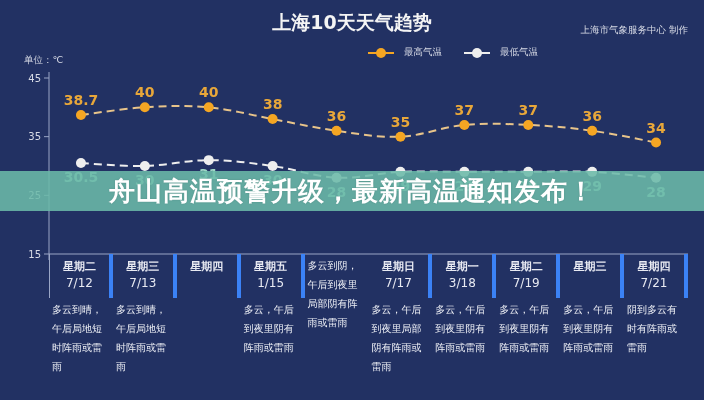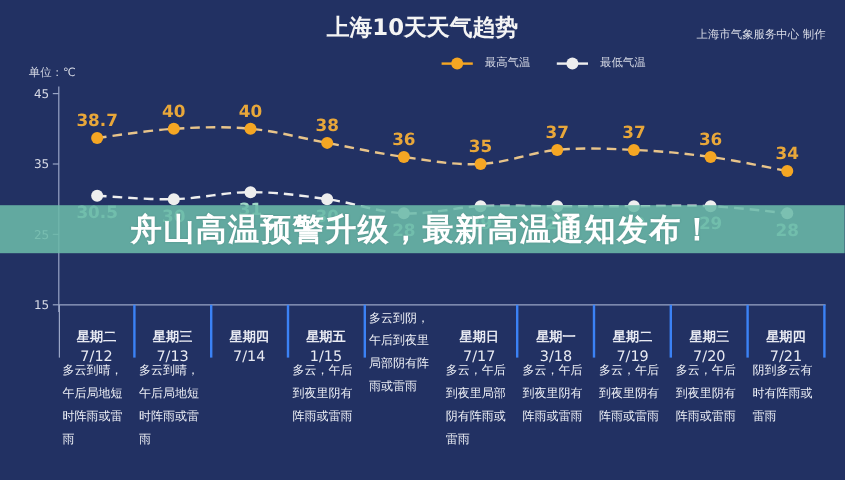--- a/index.html
+++ b/index.html
@@ -10,21 +10,21 @@
   .legend .item { display:flex; align-items:center; margin-right:22px; }
   .legend .swatch { position:relative; width:26px; height:10px; margin-right:10px; }
   .legend .swatch .ln { position:absolute; left:0; right:0; top:4px; height:2px; }
   .legend .swatch .dt { position:absolute; left:8px; top:0; width:10px; height:10px; border-radius:50%; }
   .unit { position:absolute; left:24px; top:54px; font-size:9.5px; color:#d8dbe6; }
   svg.chart { position:absolute; left:0; top:0; }
   .banner { position:absolute; left:0; top:171px; width:704px; height:40px; background:rgba(107,186,168,0.88); display:flex; align-items:center; justify-content:center; }
   .banner span { font-size:26px; font-weight:bold; color:#ffffff; letter-spacing:1px; text-shadow:0 0 2px rgba(0,0,0,0.15); }
   .days { position:absolute; left:49px; top:254px; display:flex; }
   .day { width:63.9px; box-sizing:border-box; }
-  .day .hdr { height:44px; border-right:2px solid #3b82f6; text-align:center; box-sizing:border-box; padding-top:20px; }
+  .day .hdr { height:44px; border-right:4px solid #3b82f6; text-align:center; box-sizing:border-box; padding-top:6px; }
   .day:first-child .hdr { border-left:1px solid #9aa6c6; }
   .day .wk { font-size:11px; font-weight:bold; color:#e8eaf2; line-height:14px; }
   .day .dt { font-size:12px; font-weight:normal; color:#e8eaf2; line-height:18px; }
   .day .desc { font-size:10px; line-height:19px; color:#eef0f6; padding:2px 3px 0 3px; word-break:break-all; }
 </style>
 </head>
 <body>
 
 <div class="title">上海10天天气趋势</div>
 
@@ -125,21 +125,20 @@
     <div class="day">
       <div class="hdr">
         <div class="wk">星期三</div>
         <div class="dt">7/13</div>
       </div>
       <div class="desc">多云到晴，午后局地短时阵雨或雷雨</div>
     </div>
     <div class="day">
       <div class="hdr">
         <div class="wk">星期四</div>
-        <div class="dt">7/14</div>
       </div>
     </div>
     <div class="day">
       <div class="hdr">
         <div class="wk">星期五</div>
         <div class="dt">1/15</div>
       </div>
       <div class="desc">多云，午后到夜里阴有阵雨或雷雨</div>
     </div>
     <div class="day">
@@ -162,21 +161,20 @@
     <div class="day">
       <div class="hdr">
         <div class="wk">星期二</div>
         <div class="dt">7/19</div>
       </div>
       <div class="desc">多云，午后到夜里阴有阵雨或雷雨</div>
     </div>
     <div class="day">
       <div class="hdr">
         <div class="wk">星期三</div>
-        <div class="dt">7/20</div>
       </div>
       <div class="desc">多云，午后到夜里阴有阵雨或雷雨</div>
     </div>
     <div class="day">
       <div class="hdr">
         <div class="wk">星期四</div>
         <div class="dt">7/21</div>
       </div>
       <div class="desc">阴到多云有时有阵雨或雷雨</div>
     </div>

